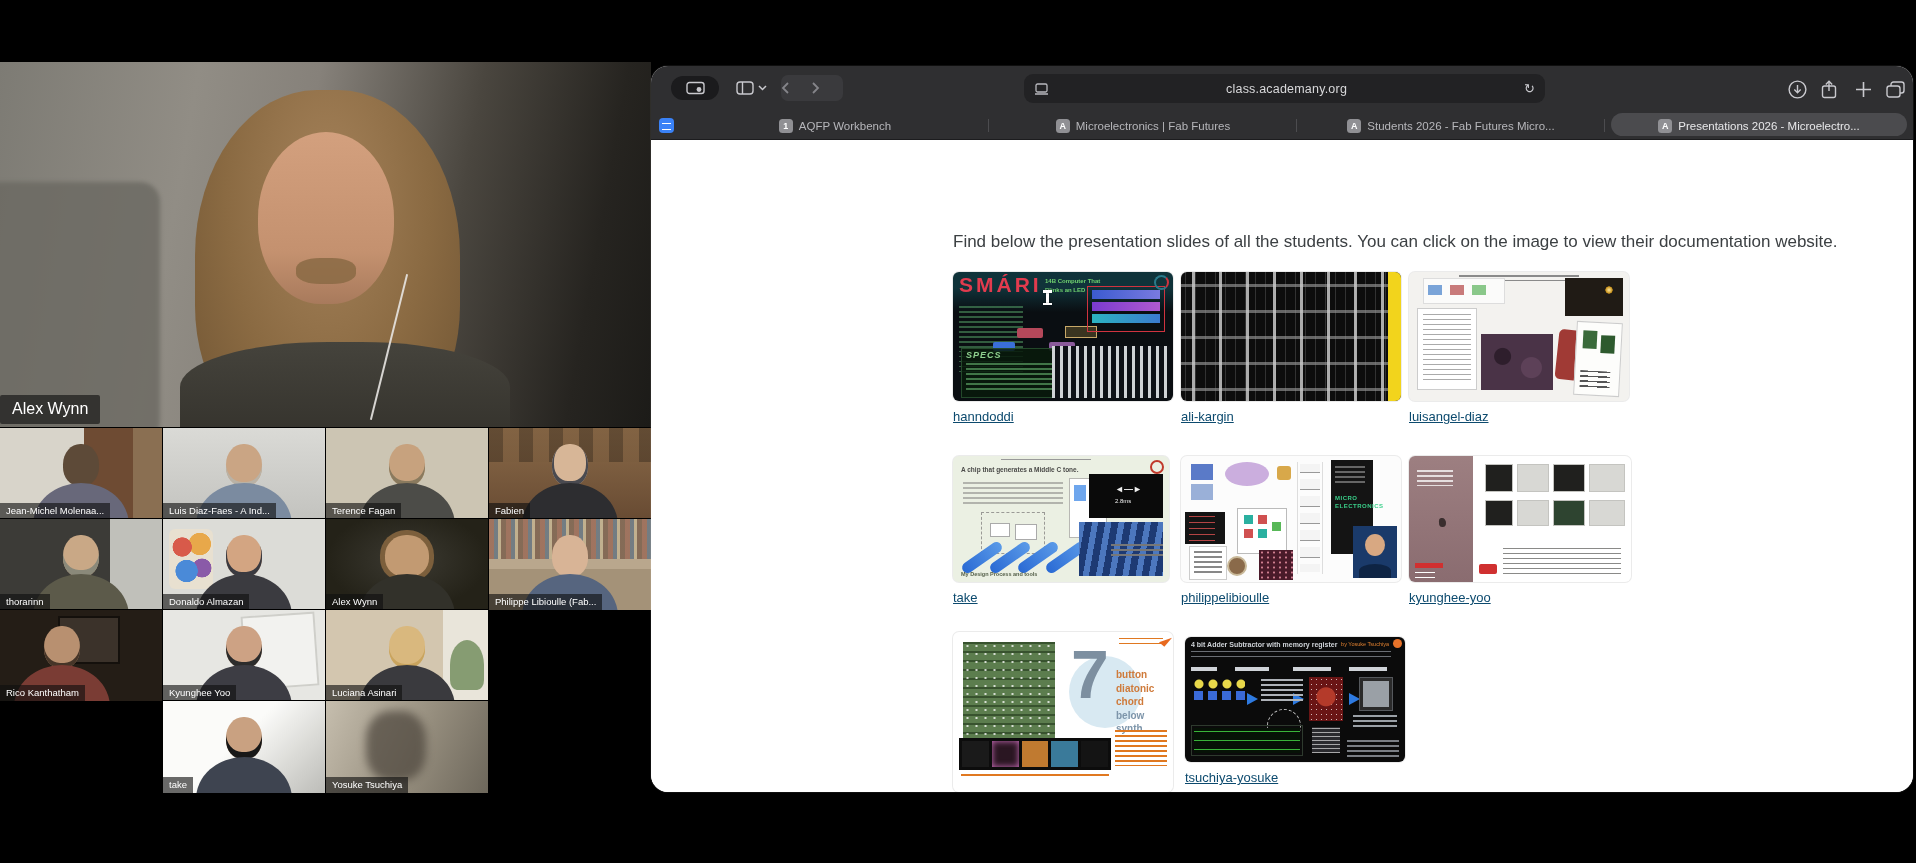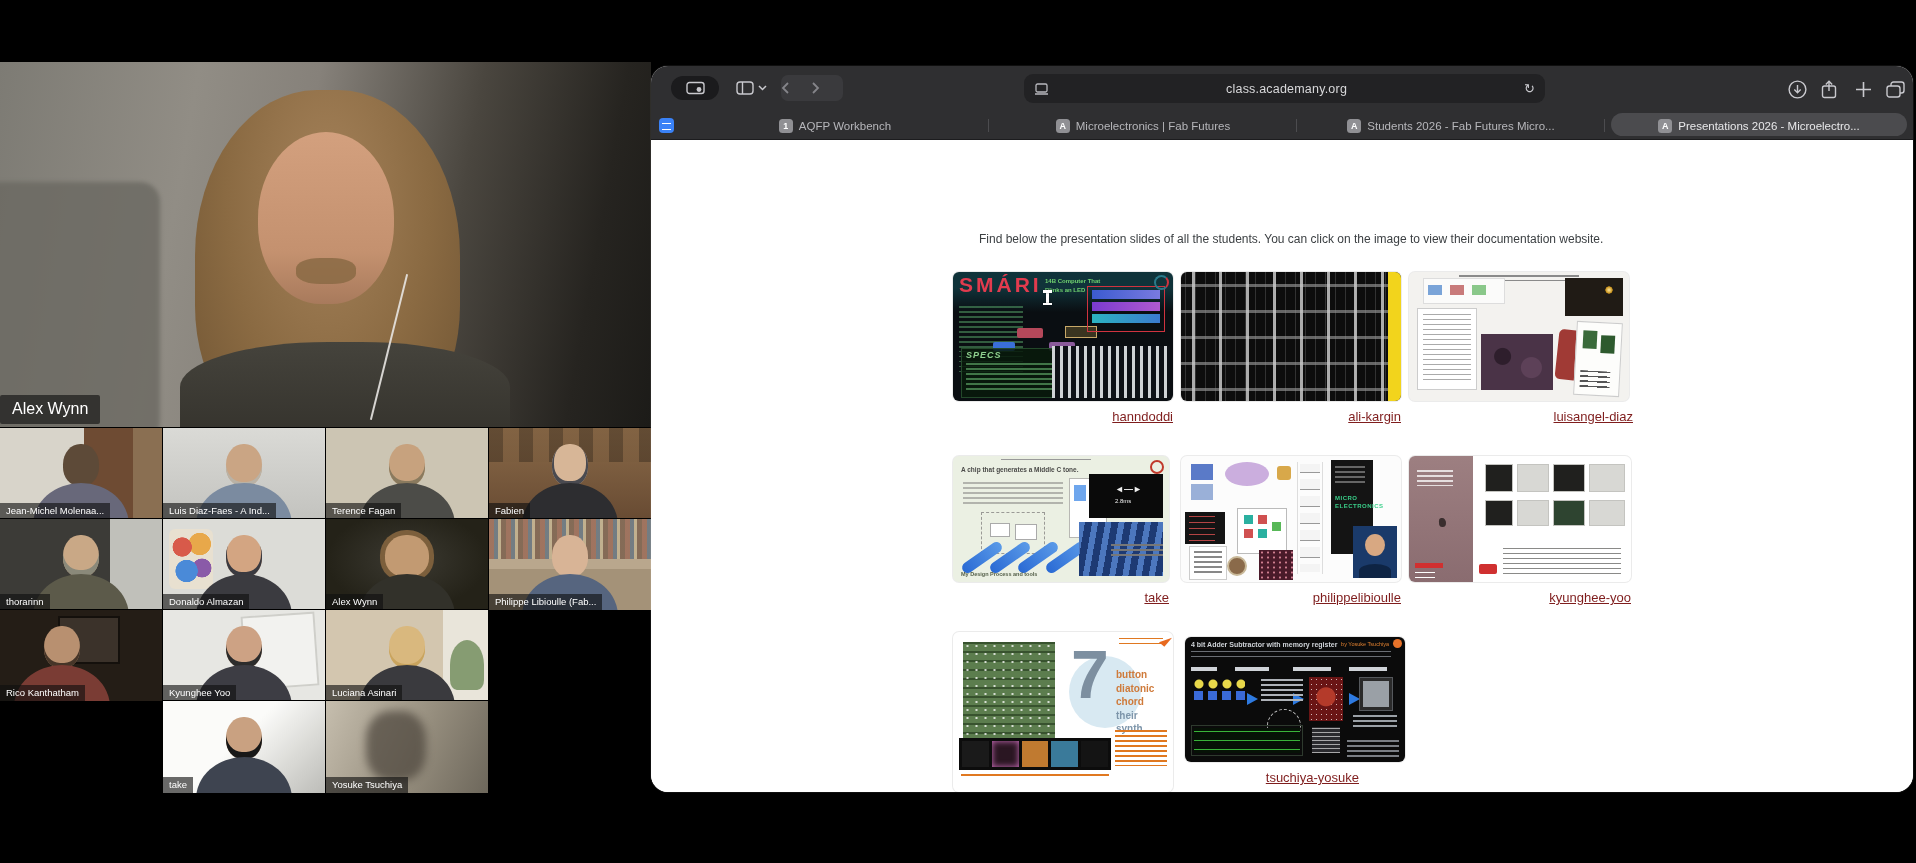--- a/index.html
+++ b/index.html
@@ -89,24 +89,24 @@
     position:relative;white-space:nowrap;overflow:hidden;}
   .tab:not(.active):not(:last-child)::after{content:"";position:absolute;right:0;top:7px;height:13px;width:1px;background:#4c4c4f;}
   .tab.active{color:#e8e8ea;}
   .tab.active .pillbg{position:absolute;left:6px;right:6px;top:1px;bottom:3px;background:#4b4b4e;border-radius:13px;z-index:0;}
   .tab>*{position:relative;z-index:1;}
   .fav{width:14px;height:14px;border-radius:3.5px;background:#909094;color:#fff;font-size:9px;font-weight:bold;
     display:flex;align-items:center;justify-content:center;flex:none;}
   .fav.dark{border-radius:50%;background:#1d1d1f;color:#e8e8e8;font-size:8px;}
   
   #content{position:absolute;left:0;top:74px;width:100%;height:652px;background:#fff;}
-  #intro{position:absolute;left:302px;top:92px;font-size:12px;color:#3c4043;margin-left:26px;}
+  #intro{position:absolute;left:302px;top:92px;font-size:17px;color:#3c4043;}
   .card{position:absolute;}
   .thumb{position:relative;border-radius:6px;overflow:hidden;box-shadow:0 0 0 1px rgba(0,0,0,.08);}
-  .sname{display:block;text-align:right;margin-top:8px;font-size:13px;color:#7f1d1d;text-decoration:underline;cursor:pointer;}
+  .sname{display:block;text-align:left;margin-top:8px;font-size:13px;color:#0c4a6e;text-decoration:underline;cursor:pointer;}
   .abs{position:absolute;}
   .lines{background-image:repeating-linear-gradient(180deg,var(--lc,#999) 0 1.5px,transparent 1.5px 5px);}
   
   .s1{width:220px;height:129px;background:linear-gradient(180deg,#10333a 0 16px,#0a0e12 40px),#0a0e12;}
   .s1 .ttl{left:6px;top:1px;color:#e23b4e;font-size:21px;font-weight:bold;letter-spacing:3px;}
   .s1 .sub{left:92px;top:5px;color:#6fd06f;font-size:6px;font-weight:bold;line-height:1.5;width:70px;}
   .s1 .regs{left:6px;top:34px;width:64px;height:66px;--lc:rgba(110,210,130,.4);}
   .s1 .specs{left:8px;top:76px;width:96px;height:48px;background:rgba(8,26,12,.85);border:1px solid #23482a;}
   .s1 .specs b{position:absolute;left:4px;top:1px;color:#8fd08f;font-size:9px;letter-spacing:1px;font-style:italic;}
   .s1 .specs i{position:absolute;left:4px;top:14px;right:6px;bottom:4px;--lc:rgba(120,210,130,.5);}
@@ -543,21 +543,21 @@
 
       <div class="card" style="left:302px;top:492px;width:220px">
         <div class="thumb s7">
           <span class="abs pcb"></span>
           <span class="abs blob"></span>
           <b class="abs seven">7</b>
           <span class="abs wrds">
             <span>button</span><br>
             <span>diatonic</span><br>
             <span>chord</span><br>
-            <em>their</em><br>
+            <em>below</em><br>
             <em>synth</em>
           </span>
           <i class="abs scr lines"></i>
           <span class="abs rkt"></span>
           <i class="abs ocol lines"></i>
           <span class="abs strip">
             <i style="background:#1a1a1a"></i>
               <i style="background:#2a1622;box-shadow:0 0 6px #d070c0 inset"></i>
             <i style="background:#c07a30"></i>
               <i style="background:#3a7a9a"></i>

